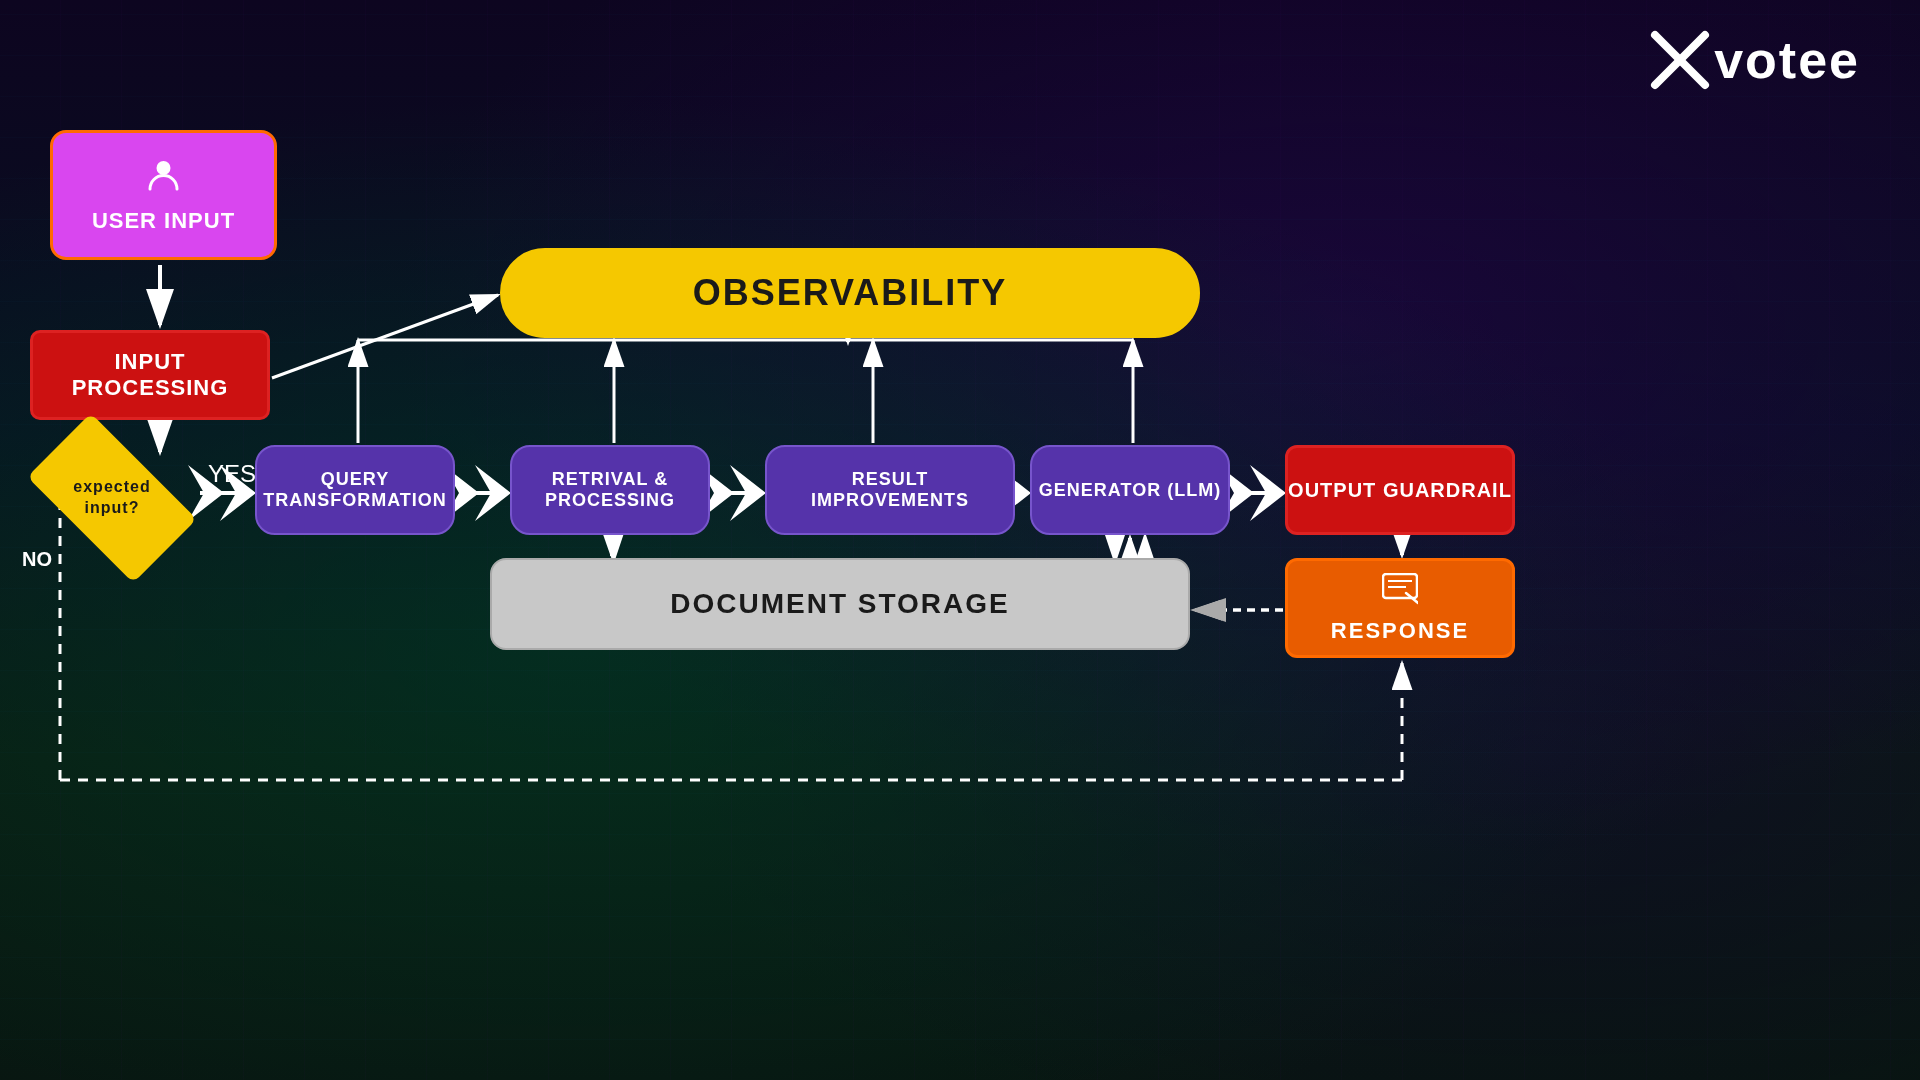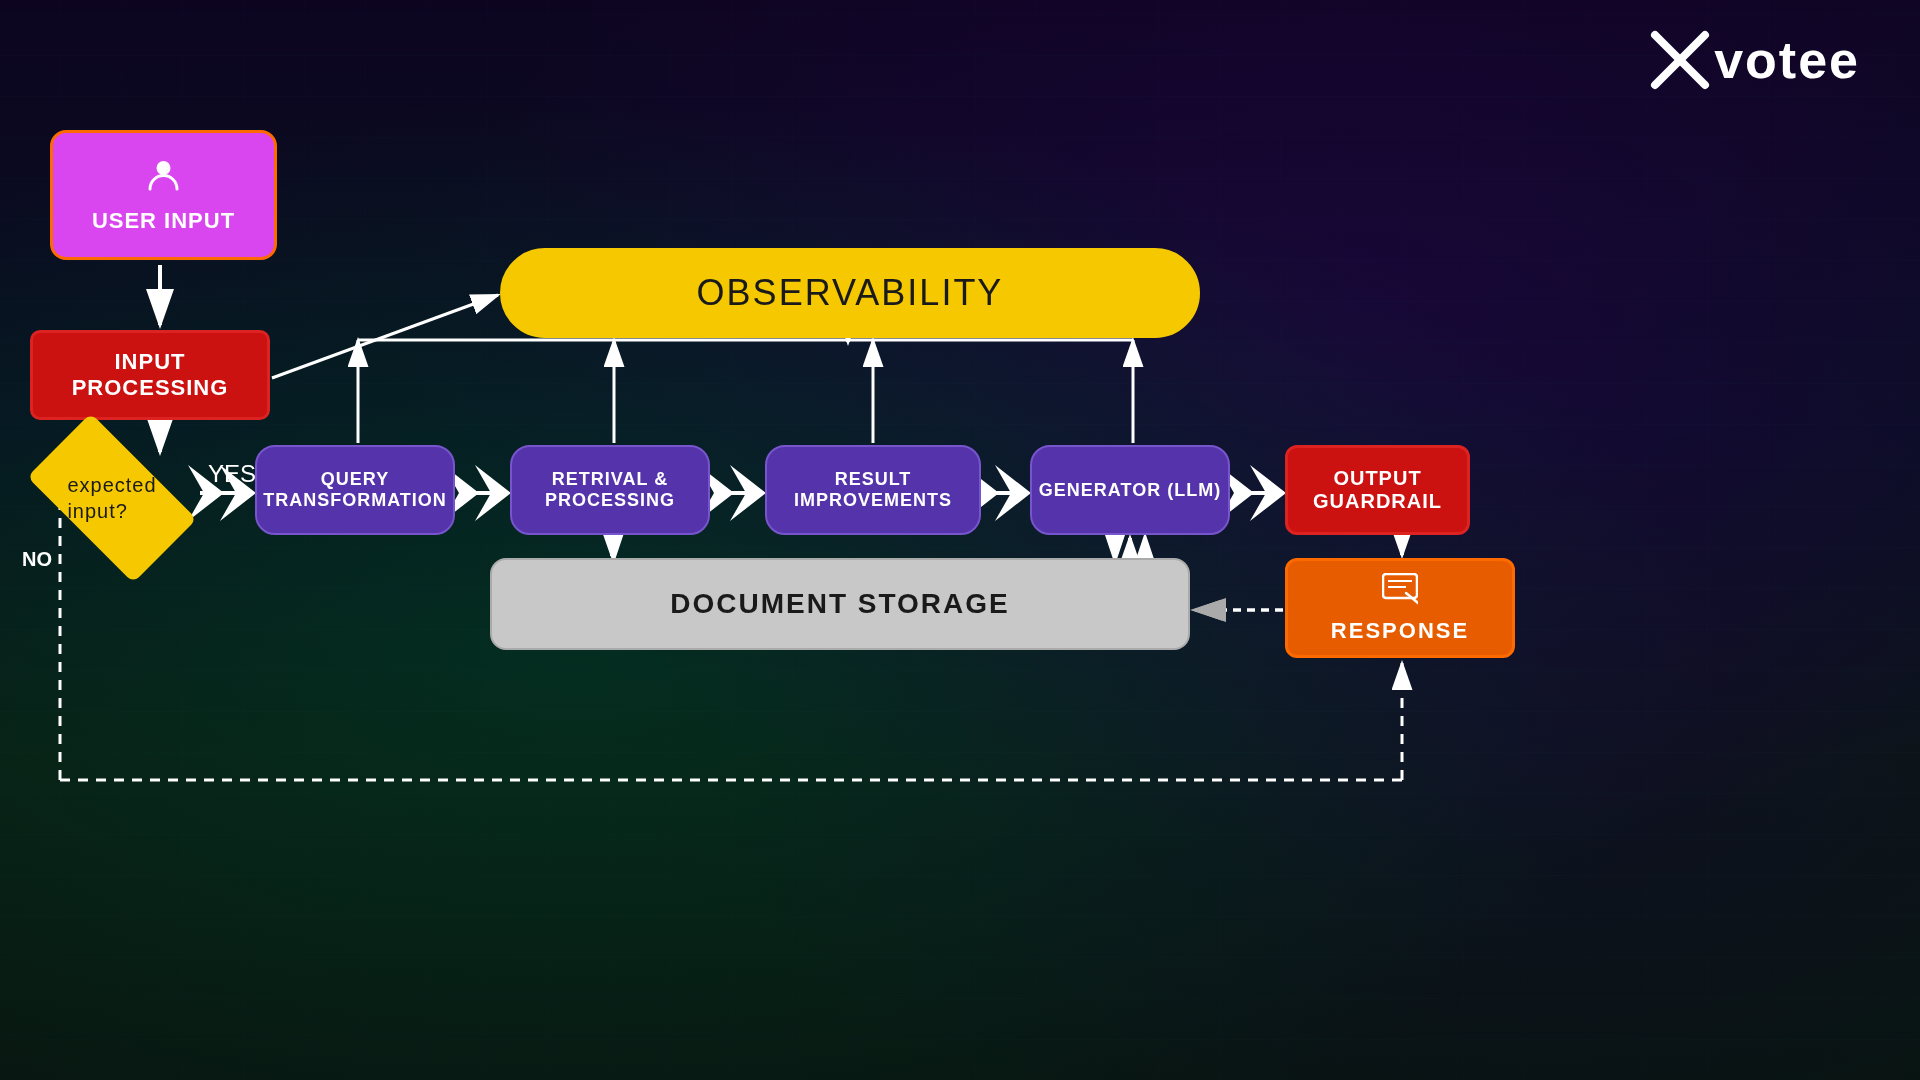--- a/index.html
+++ b/index.html
@@ -149,24 +149,24 @@
 
     .diamond-text {
       position: absolute;
       width: 150px;
       height: 90px;
       top: 5px;
       left: 15px;
       display: flex;
       align-items: center;
       justify-content: center;
-      text-align: left;
+      text-align: center;
       color: #1a1a1a;
-      font-size: 20px;
-      font-weight: 400;
+      font-size: 16px;
+      font-weight: 700;
       z-index: 2;
       line-height: 1.3;
     }
 
     
     .node-purple {
       background: #5533aa;
       border-radius: 20px;
       color: white;
       font-size: 19px;
@@ -183,37 +183,37 @@
     .node-retrieval {
       left: 510px;
       top: 445px;
       width: 200px;
       height: 90px;
     }
 
     .node-result-improvements {
       left: 765px;
       top: 445px;
-      width: 216px;
+      width: 250px;
       height: 90px;
       align-items: center;
     }
 
     .node-generator {
       left: 1030px;
       top: 445px;
       width: 200px;
       height: 90px;
     }
 
     
     .node-output-guardrail {
       left: 1285px;
       top: 445px;
-      width: 185px;
+      width: 230px;
       height: 90px;
       background: #cc1111;
       border-radius: 12px;
       color: white;
       font-size: 20px;
       border: 3px solid #dd2222;
     }
 
     
     .node-doc-storage {
@@ -396,21 +396,21 @@
       </svg>
     </div>
     <div style="font-size:22px;font-weight:900;letter-spacing:1px;">USER INPUT</div>
   </div>
 
   <div class="node node-input-guardrail">
     <div style="font-size:22px;font-weight:900;letter-spacing:1px;">INPUT PROCESSING</div>
   </div>
 
   <div class="node node-observability">
-    <div style="font-size:36px;font-weight:400;letter-spacing:2px;">OBSERVABILITY</div>
+    <div style="font-size:36px;font-weight:700;letter-spacing:2px;">OBSERVABILITY</div>
   </div>
 
   <div class="node node-diamond">
     <div class="diamond-shape"></div>
     <div class="diamond-text">
       expected<br>input?
     </div>
   </div>
 
   <div class="label-yes" style="position:absolute;left:208px;top:460px;color:white;font-size:24px;font-weight:400;">YES</div>

